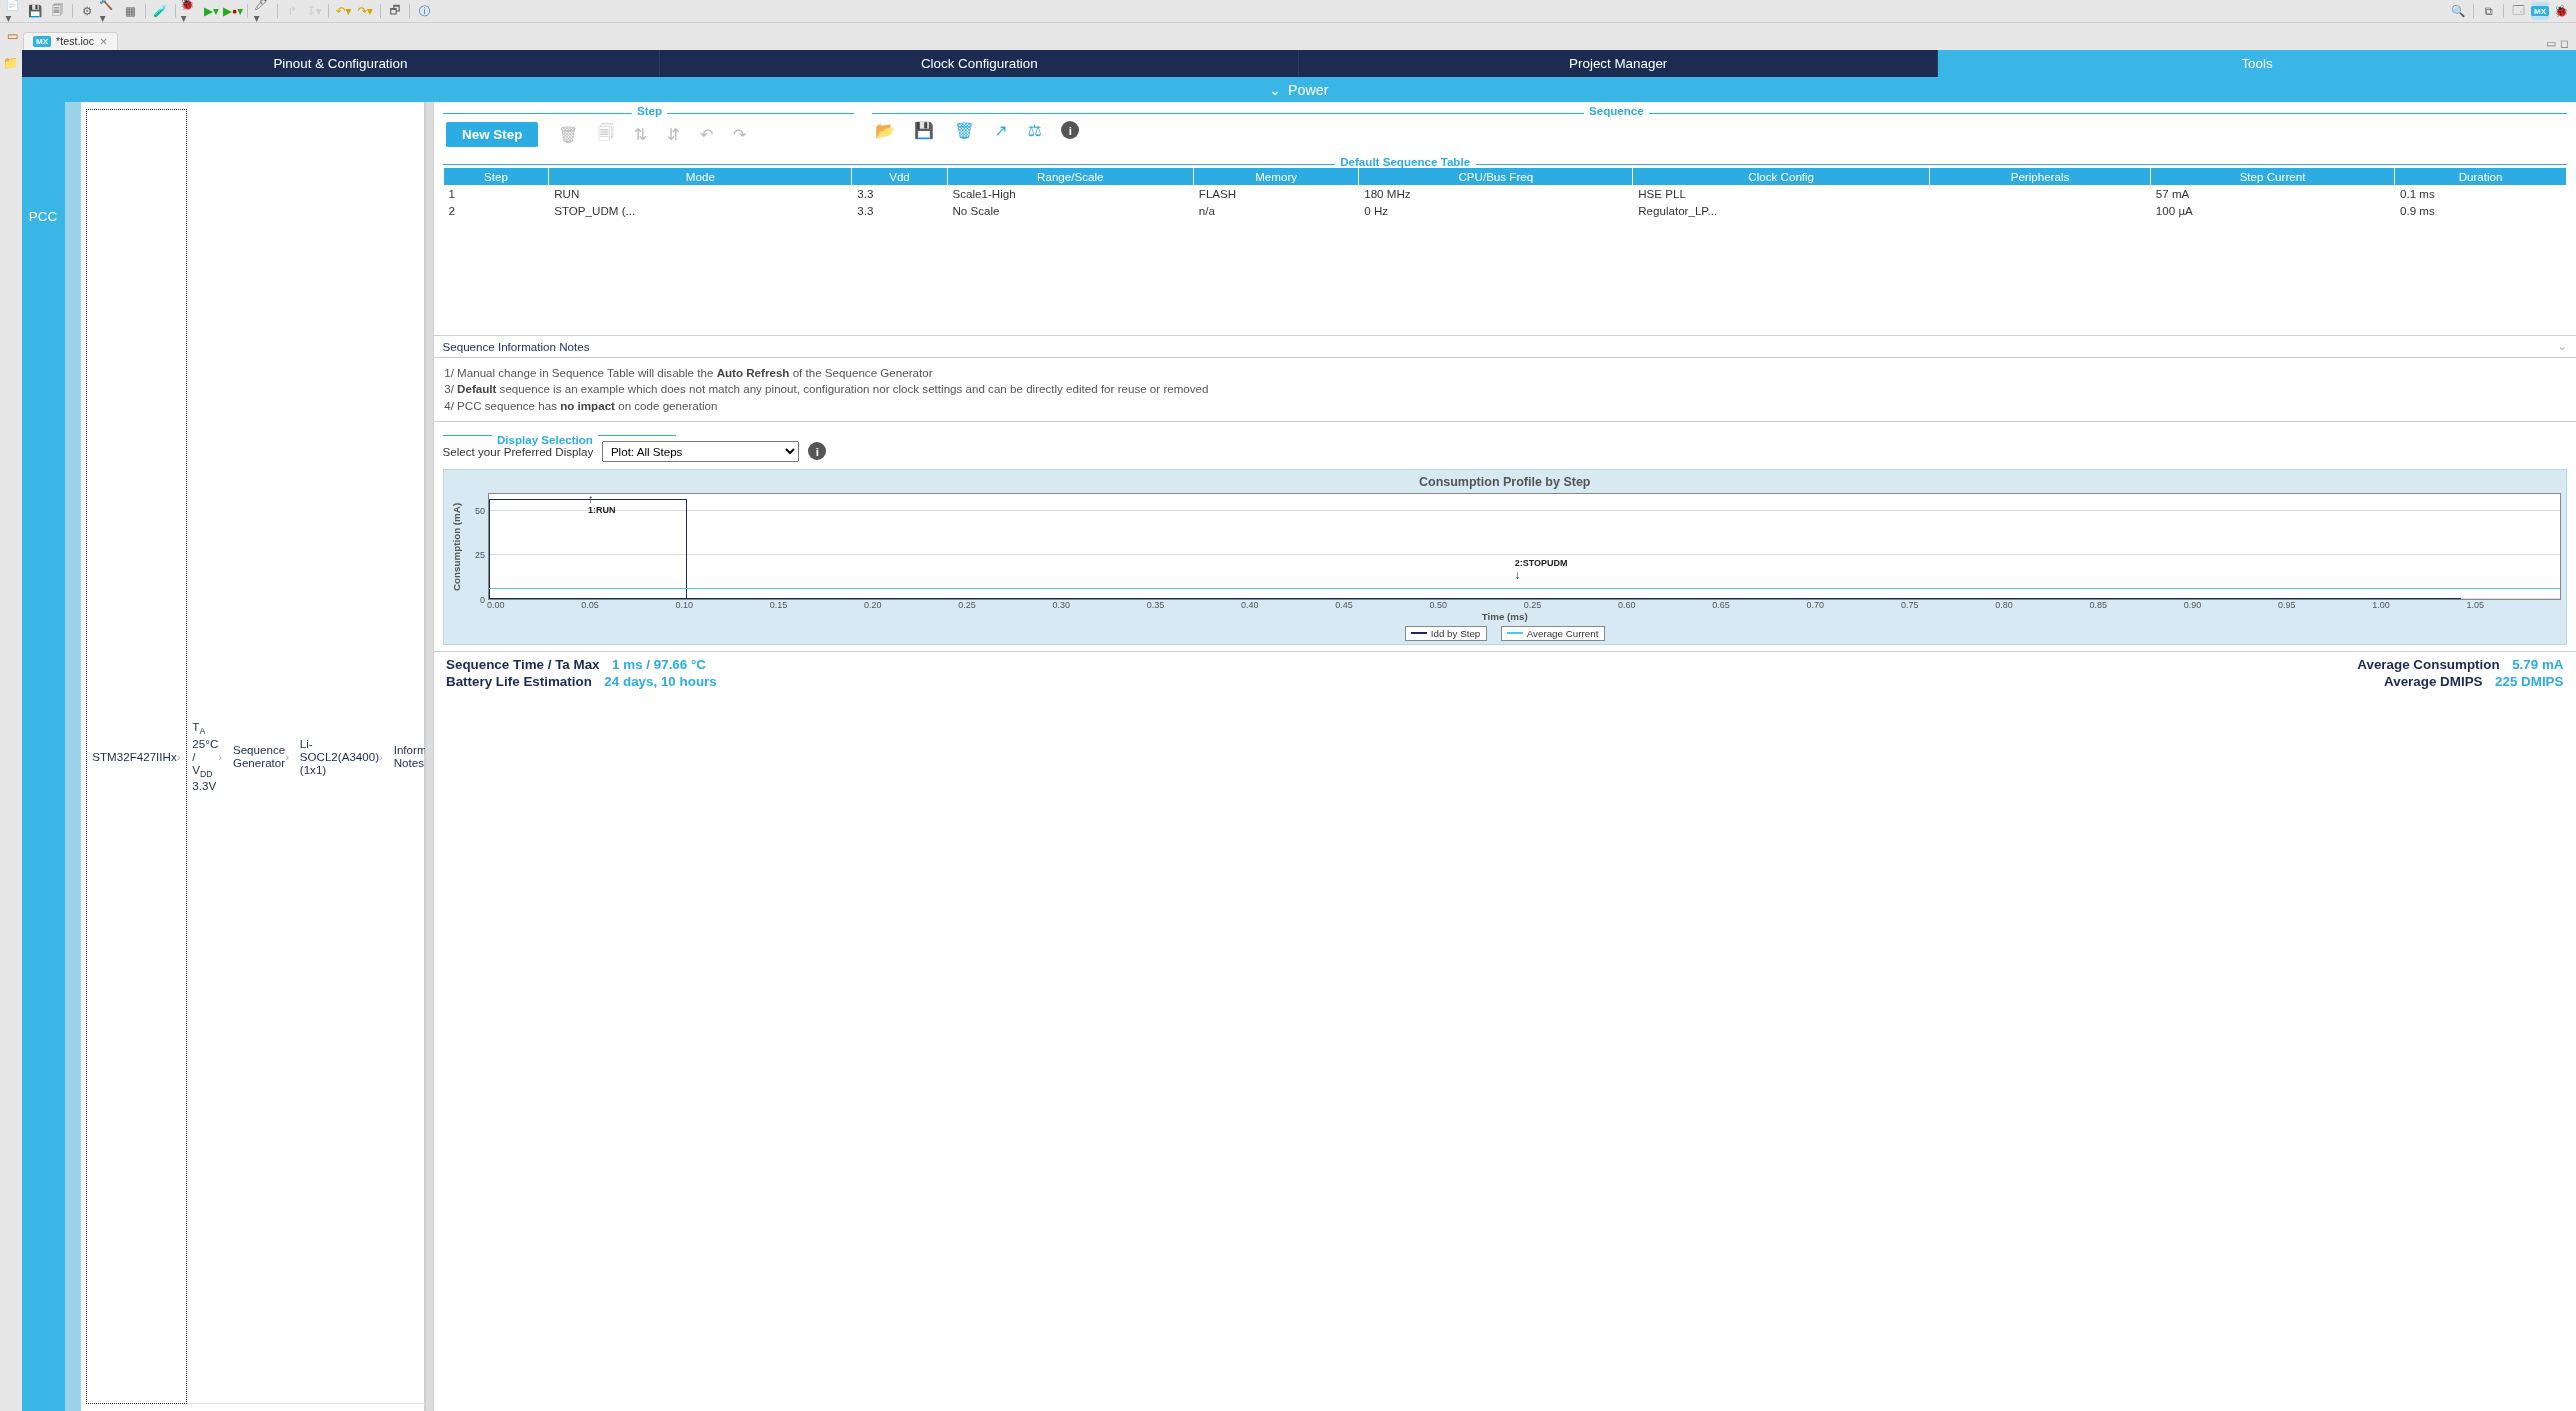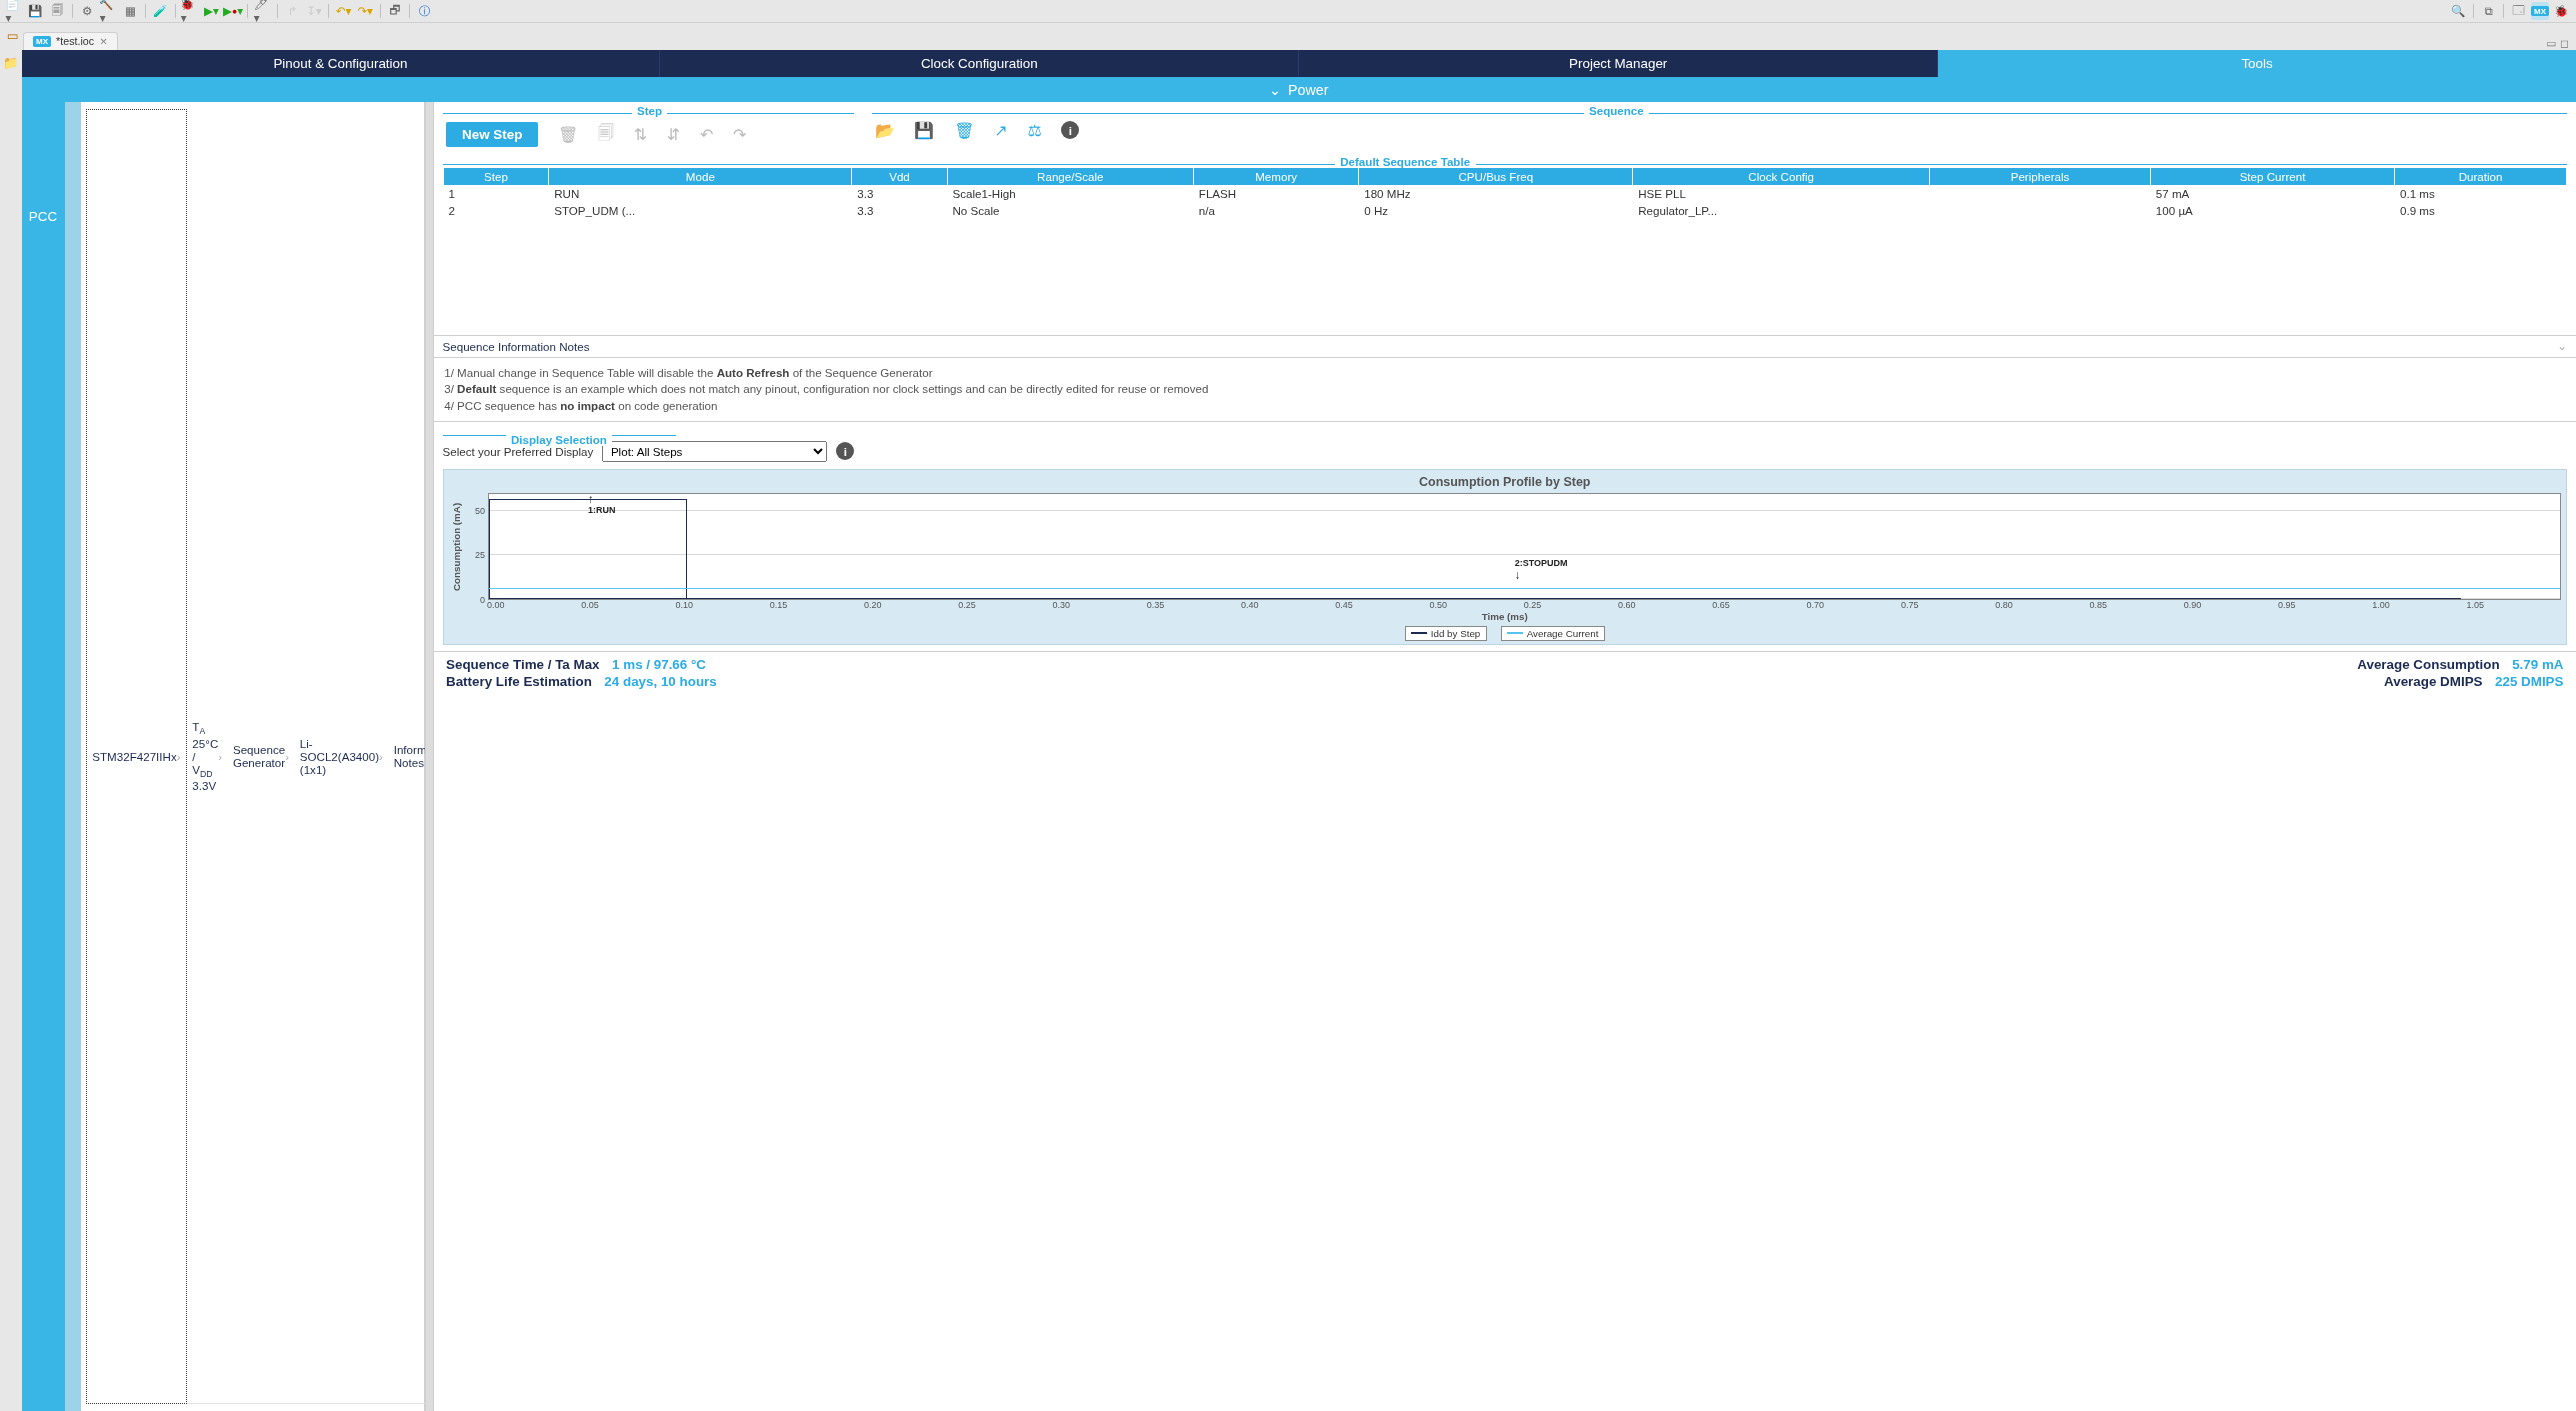--- a/index.html
+++ b/index.html
@@ -85,21 +85,21 @@
 
 
 .info-notes-header{border-top:0.9px solid var(--gray-border);border-bottom:0.9px solid var(--gray-border);padding:3.6px 9px;color:var(--nav-dark);display:flex;justify-content:space-between;align-items:center}
 .info-notes-body{padding:7.2px 10.7px;color:var(--gray-text);font-size:11.6px;line-height:1.4;border-bottom:0.9px solid var(--gray-border)}
 .info-notes-body b{color:#444}
 
 
 .display-sel{padding:5.4px 9px 1.8px 9px}
 .display-sel .fs-label{left:107px}
 .display-row{display:flex;align-items:center;gap:9px;padding:5.4px 0}
-.display-row select{padding:1.8px 3.6px;font-size:11.6px;width:225px}
+.display-row select{padding:1.8px 3.6px;font-size:11.6px;width:197px}
 
 
 .chart-area{margin:0 9px 5.4px 9px;background:var(--blue-chart-bg);border:0.9px solid #bcd4e0;padding:3.6px 5.4px 1.8px 5.4px}
 .chart-title{text-align:center;font-weight:bold;color:#555;font-size:12.5px;padding:1.8px 0 3.6px 0}
 .chart-canvas{position:relative;height:107px;display:flex}
 .ylabel{writing-mode:vertical-rl;transform:rotate(180deg);font-size:9.8px;font-weight:bold;color:#555;text-align:center;padding:0 1.8px}
 .ytick-col{width:25px;position:relative;font-size:9px;color:#555}
 .ytick{position:absolute;right:3.6px;transform:translateY(50%)}
 .plot{flex:1;position:relative;border:0.9px solid #888;background:#fff}
 .gridline{position:absolute;left:0;right:0;border-top:0.9px solid #d8d8d8}
@@ -322,21 +322,21 @@
         </div>
         <div class="info-notes-body" id="info-notes-body">
             <div>1/ Manual change in Sequence Table will disable the <b>Auto Refresh</b> of the Sequence Generator</div>
             <div>3/ <b>Default</b> sequence is an example which does not match any pinout, configuration nor clock settings and can be directly edited for reuse or removed</div>
             <div>4/ PCC sequence has <b>no impact</b> on code generation</div>
           </div>
 
         <div class="display-sel">
           <div class="pseudo-fs" style="width:233px">
             <div class="fs-rule"></div>
-            <span class="fs-label" style="left:63px">Display Selection</span>
+            <span class="fs-label" style="left:49px">Display Selection</span>
           </div>
           <div class="display-row">
             <span>Select your Preferred Display</span>
             <select><option>Plot: All Steps</option></select>
             <span class="tb-icon info">i</span>
           </div>
         </div>
 
         <div class="chart-area">
           <div class="chart-title">Consumption Profile by Step</div>

